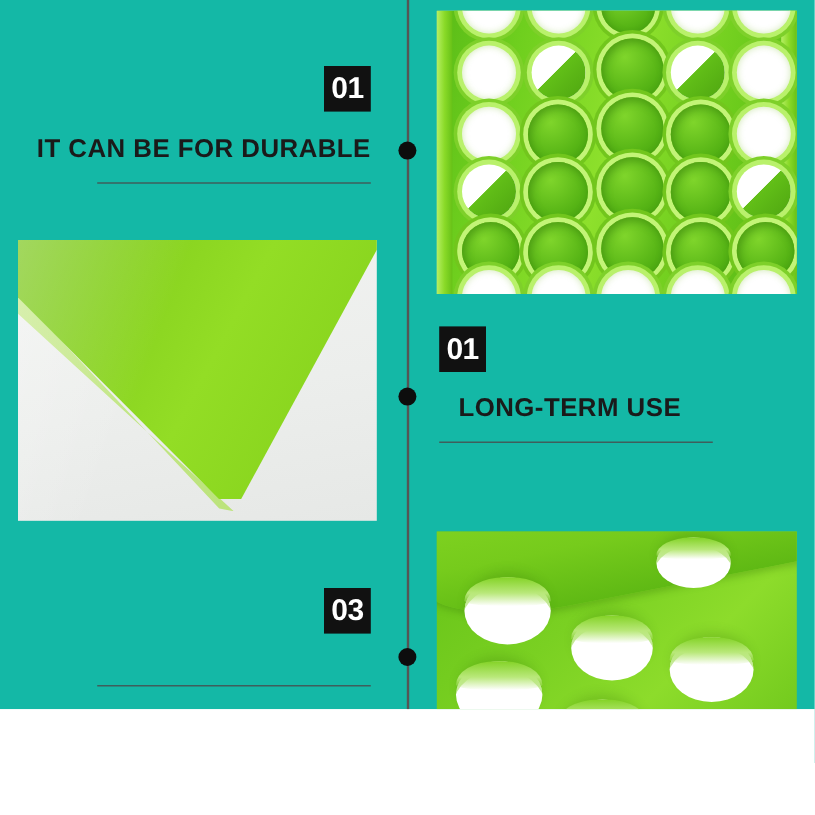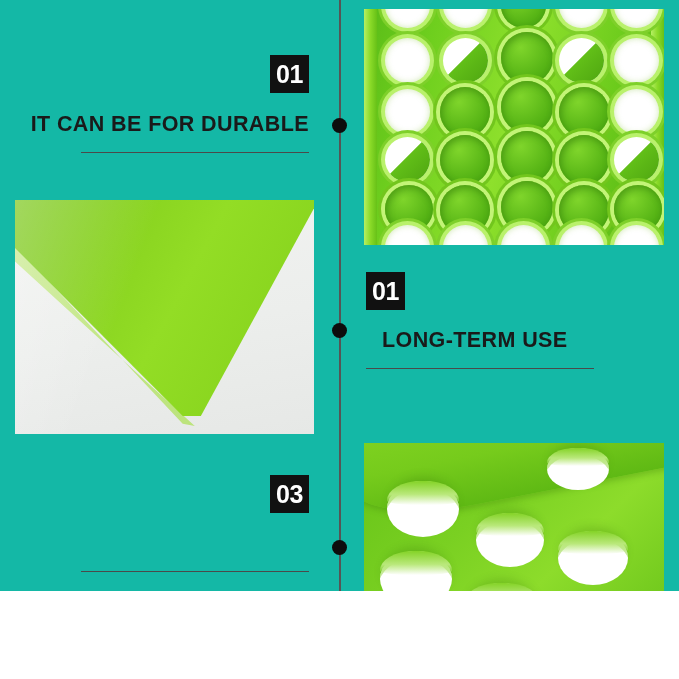--- a/index.html
+++ b/index.html
@@ -76,21 +76,21 @@
   #feature-01 .feature-rule { right: 11px; top: 152px; width: 228px; }
 
   
   #feature-02 { left: 360px; top: 260px; width: 320px; height: 110px; }
   #feature-02 .badge { left: 6px; top: 12px; }
   #feature-02 .feature-title { left: 22px; top: 68px; }
   #feature-02 .feature-rule { left: 6px; top: 108px; width: 228px; }
 
   
   #feature-03 { left: 0; top: 465px; width: 320px; height: 140px; }
-  #feature-03 .badge { right: 11px; top: 10px; }
+  #feature-03 .badge { right: 11px; top: 25px; }
   #feature-03 .feature-title { right: 11px; top: 65px; }
   #feature-03 .feature-rule { right: 11px; top: 106px; width: 228px; }
 
   
   .photo {
     position: absolute;
     overflow: hidden;
     background: #ffffff;
   }
 

